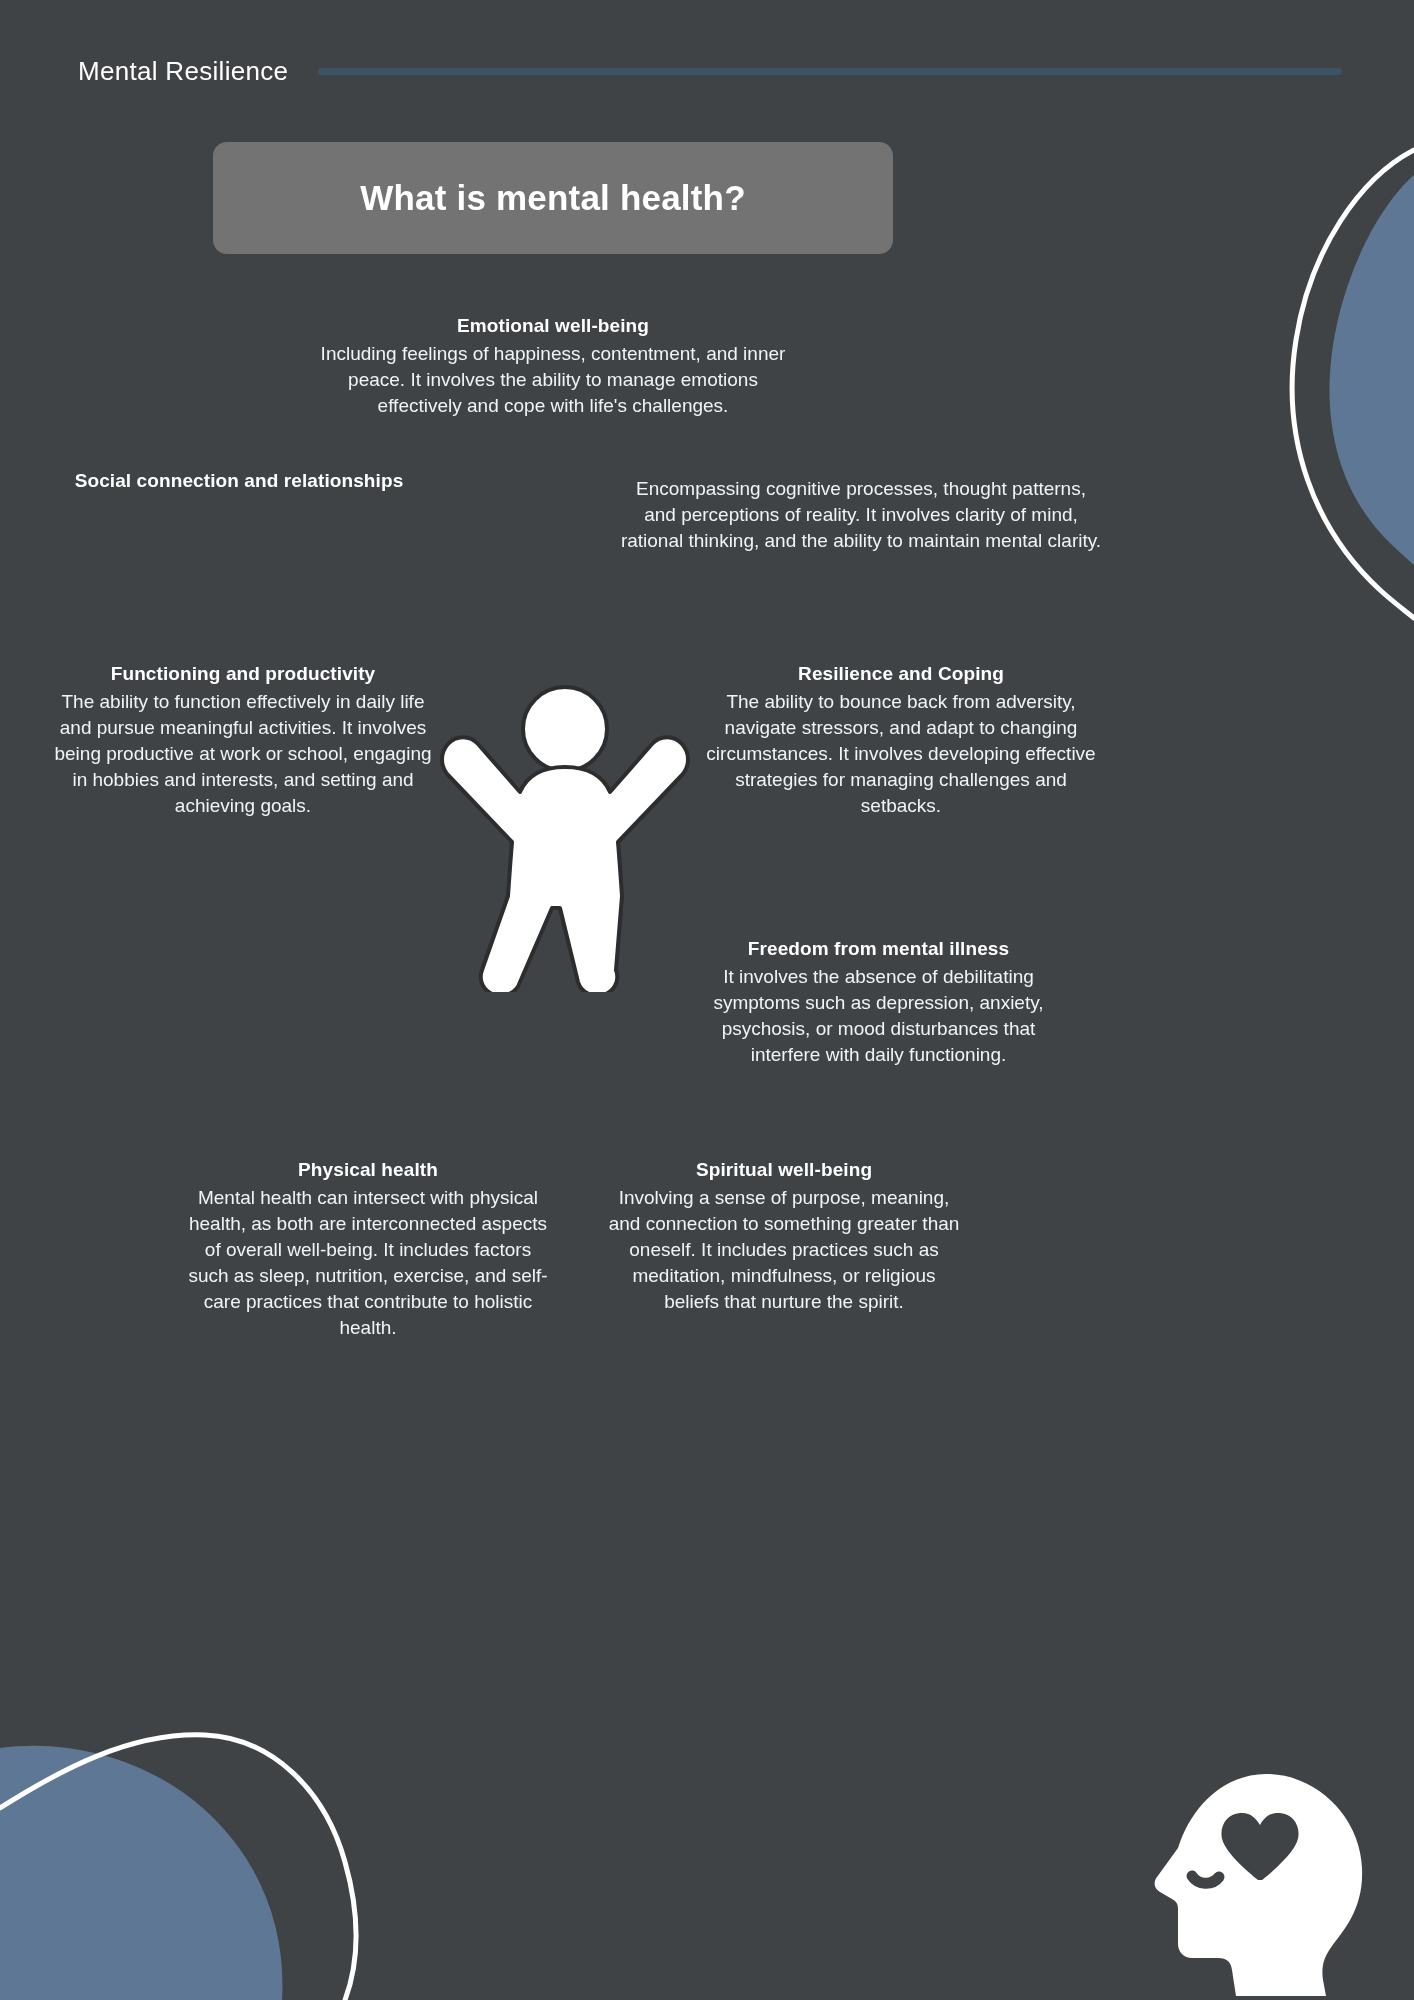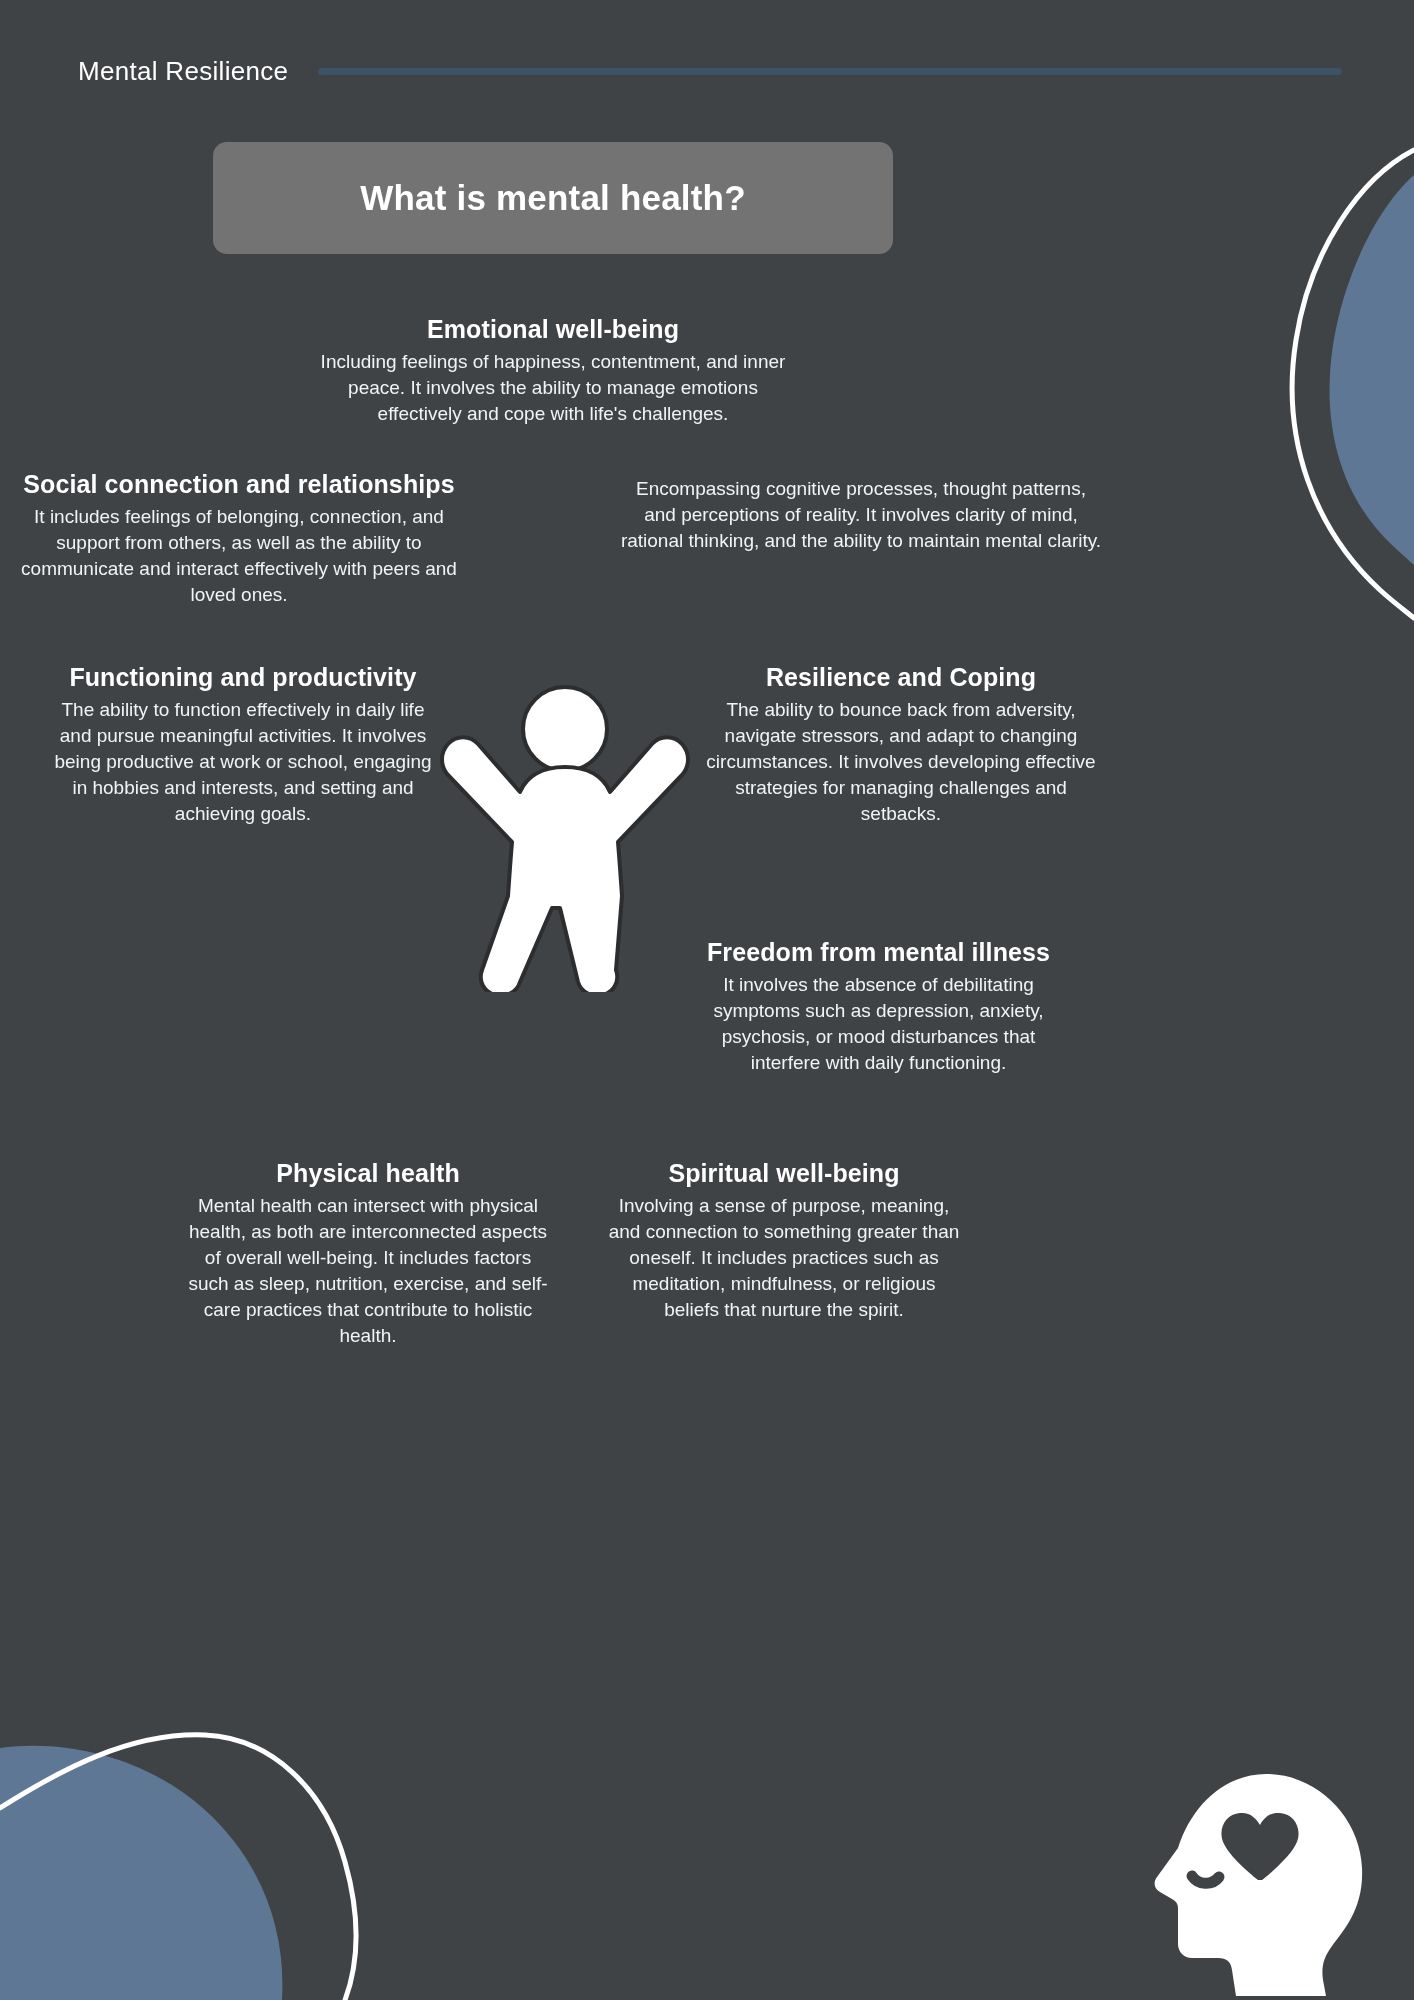--- a/index.html
+++ b/index.html
@@ -76,21 +76,21 @@
     color: #ffffff;
     text-align: center;
   }
 
   
   .block {
     position: absolute;
     text-align: center;
   }
   .block .b-title {
-    font-size: 25px;
+    font-size: 19px;
     font-weight: bold;
     letter-spacing: 0.1px;
     line-height: 1.35;
     margin: 0 0 2px 0;
     color: #ffffff;
   }
   .block .b-body {
     font-size: 19px;
     font-weight: 300;
     line-height: 1.37;
@@ -150,21 +150,20 @@
     <h1>What is mental health?</h1>
   </div>
 
   <div class="block" id="blk-emotional">
     <p class="b-title">Emotional well-being</p>
     <p class="b-body">Including feelings of happiness, contentment, and inner peace. It involves the ability to manage emotions effectively and cope with life's challenges.</p>
   </div>
 
   <div class="block" id="blk-social">
     <p class="b-title">Social connection and relationships</p>
-    <p class="b-body">It includes feelings of belonging, connection, and support from others, as well as the ability to communicate and interact effectively with peers and loved ones.</p>
   </div>
 
   <div class="block" id="blk-psychological">
     <p class="b-body">Encompassing cognitive processes, thought patterns, and perceptions of reality. It involves clarity of mind, rational thinking, and the ability to maintain mental clarity.</p>
   </div>
 
   <div class="block" id="blk-functioning">
     <p class="b-title">Functioning and productivity</p>
     <p class="b-body">The ability to function effectively in daily life and pursue meaningful activities. It involves being productive at work or school, engaging in hobbies and interests, and setting and achieving goals.</p>
   </div>

